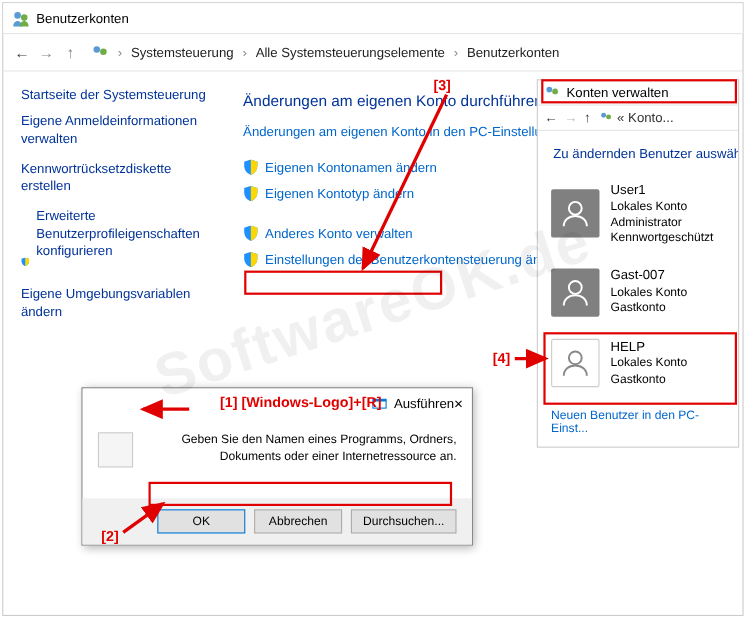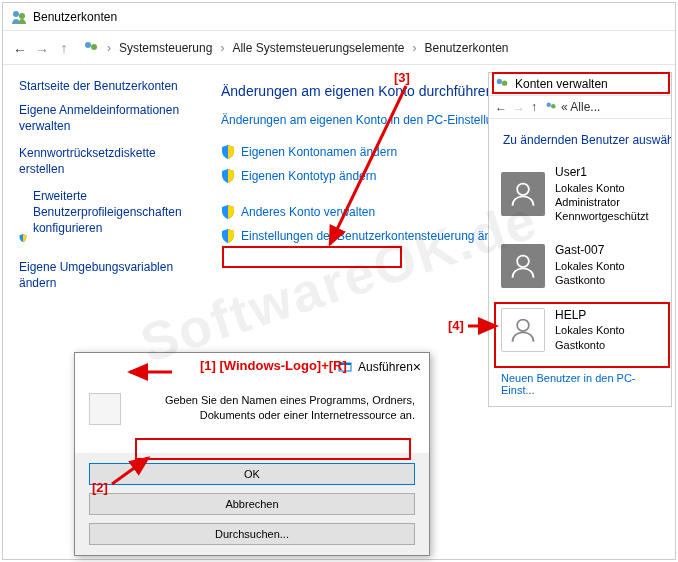--- a/index.html
+++ b/index.html
@@ -43,21 +43,21 @@
 .run-dialog .rd-title .left { display:flex; gap:6px; align-items:center; }
 .run-dialog .rd-body { padding:12px 14px 14px 14px; }
 .run-dialog .rd-desc { display:flex; gap:12px; margin-bottom:14px;text-align:right; }
 .run-dialog .rd-desc .runicon { width:32px; height:32px; border:1px solid #ccc; background:#f5f5f5; flex-shrink:0; }
 .run-dialog .rd-desc p { font-size:11px; line-height:1.35; }
 .run-dialog .rd-input-row { display:flex; align-items:center; gap:8px; }
 .run-dialog .rd-input-row label { font-size:11px; }
 .run-dialog .rd-input { flex:1; position:relative; }
 .run-dialog .rd-input input { width:100%; padding:3px 20px 3px 4px; font-size:12px; border:1px solid #7a7a7a; background:#0078d7; color:#fff; }
 .run-dialog .rd-input .dd { position:absolute; right:4px; top:3px; color:#333; font-size:10px; }
-.run-dialog .rd-buttons { background:#f0f0f0; padding:10px 14px; display:flex; justify-content:flex-end; gap:8px;flex-direction:column; }
+.run-dialog .rd-buttons { background:#f0f0f0; padding:10px 14px; display:flex; justify-content:flex-end; gap:8px; }
 .run-dialog .rd-buttons button { min-width:80px; padding:4px 10px; font-size:11px; background:#e1e1e1; border:1px solid #adadad; }
 .run-dialog .rd-buttons button.primary { border:1px solid #0078d7; }
 
 .watermark { position:absolute; left:50%; top:50%; transform:translate(-50%,-50%) rotate(-18deg); font-size:54px; color:rgba(0,0,0,.06); font-weight:bold; pointer-events:none; white-space:nowrap; letter-spacing:2px; }
 
 svg { display:block; }
 </style>
 </head>
 <body>
 
@@ -87,21 +87,21 @@
       <span class="bc-sep">›</span>
       <span>Systemsteuerung</span>
       <span class="bc-sep">›</span>
       <span>Alle Systemsteuerungselemente</span>
       <span class="bc-sep">›</span>
       <span>Benutzerkonten</span>
     </div>
   </div>
   <div class="body-row">
     <div class="sidebar">
-      <div class="sec-title"><span>Startseite der Benutzerkonten</span></div>
+      <div class="sec-title"><span>Startseite der Systemsteuerung</span></div>
       <a href="#" class="plain"><span>Eigene Anmeldeinformationen verwalten</span></a>
       <a href="#" class="plain"><span>Kennwortrücksetzdiskette erstellen</span></a>
       <div class="icon-row">
         <span class="shield">
             <svg viewBox="0 0 14 14">
               <path d="M7 0l6 2v4c0 4-3 7-6 8-3-1-6-4-6-8V2z" fill="#1e90ff"></path>
               <path d="M7 0l6 2v4c0 4-3 7-6 8V0z" fill="#ffd700"></path>
             </svg>
           </span>
         <a href="#" class="plain"><span>Erweiterte Benutzerprofileigenschaften konfigurieren</span></a>
@@ -167,21 +167,21 @@
   <div class="nav2">
     <span style="margin-right:6px;color:#333;">←</span>
     <span style="margin-right:6px;color:#bbb;">→</span>
     <span style="margin-right:8px;">↑</span>
     <span style="margin-right:4px;">
         <svg width="12" height="12" viewBox="0 0 16 16">
           <circle cx="5" cy="5" r="3" fill="#5b9bd5"></circle>
           <circle cx="11" cy="7" r="3" fill="#70ad47"></circle>
         </svg>
       </span>
-    <span>« Alle...</span>
+    <span>« Konto...</span>
   </div>
   <div class="section-title" style="white-space:nowrap;overflow:hidden;">Zu ändernden Benutzer auswählen</div>
 
   <div class="user-tile">
     <div class="avatar">
         <svg width="28" height="28" viewBox="0 0 24 24">
           <circle cx="12" cy="8" r="5" fill="none" stroke="#fff" stroke-width="1.5"></circle>
           <path d="M3 22c0-5 4-8 9-8s9 3 9 8" fill="none" stroke="#fff" stroke-width="1.5"></path>
         </svg>
       </div>

